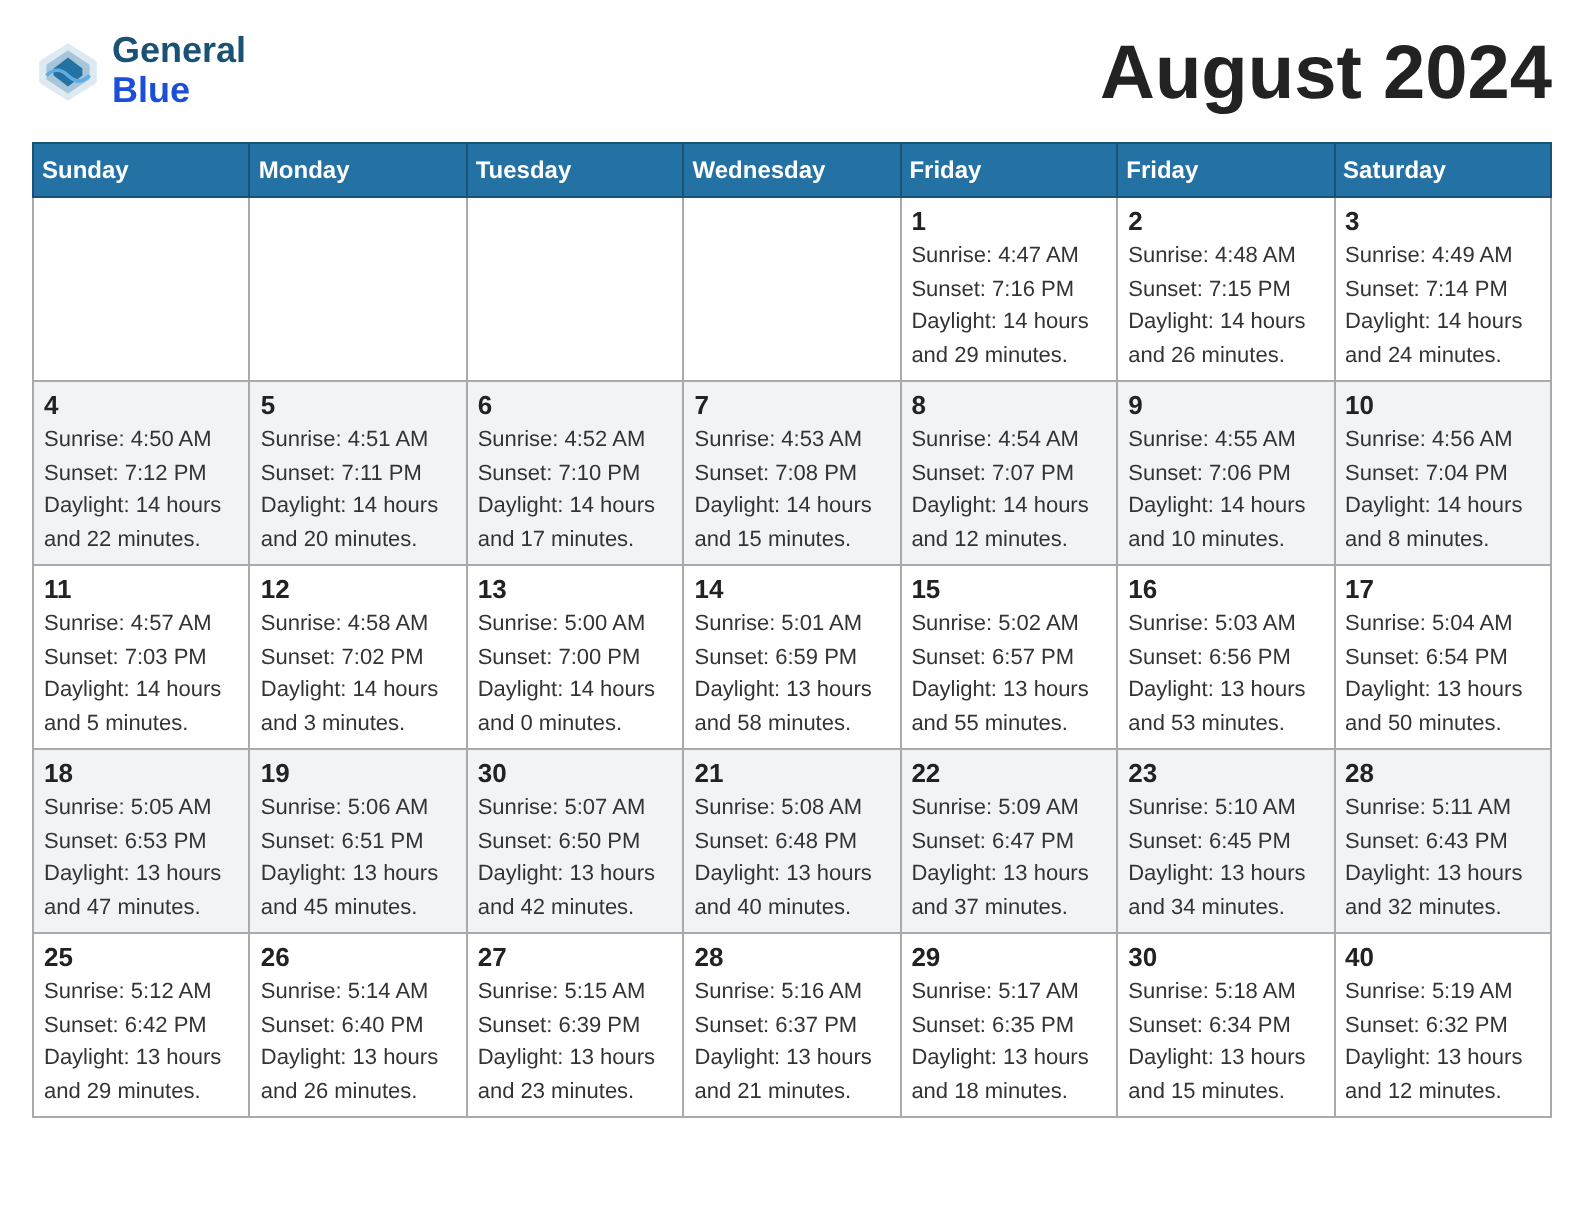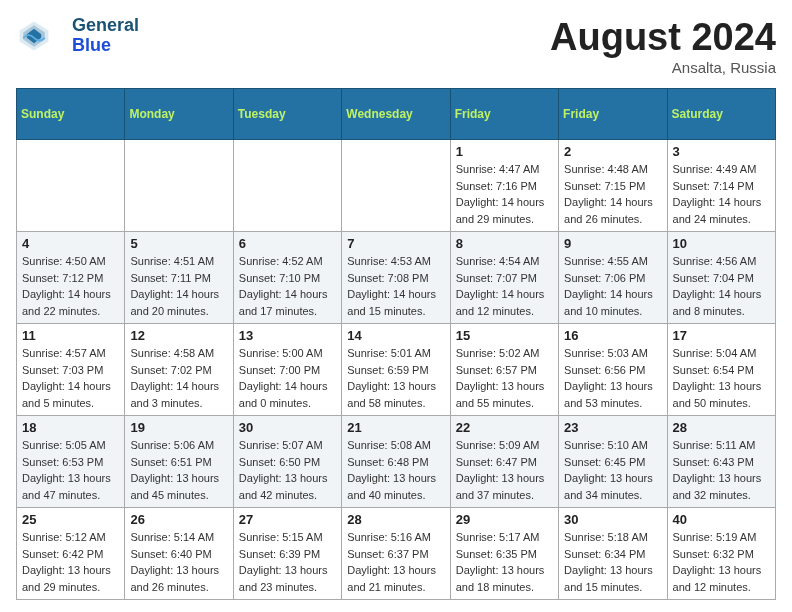--- a/index.html
+++ b/index.html
@@ -12,21 +12,21 @@
     }
     .header {
       display: flex;
       justify-content: space-between;
       align-items: flex-start;
       margin-bottom: 12px;
     }
     .logo {
       display: flex;
       align-items: center;
-      gap: 20px;
+      gap: 4px;
     }
     .logo-text {
       font-size: 18px;
       font-weight: bold;
       color: #1a5276;
       line-height: 1.1;
     }
     .logo-icon {
       width: 36px;
       height: 36px;
@@ -43,22 +43,22 @@
       font-size: 15px;
       color: #555;
     }
     .calendar {
       width: 100%;
       border-collapse: collapse;
       font-size: 11px;
     }
     .calendar th {
       background: #2471a3;
-      color: #bef264;
-      padding: 18px 4px;
+      color: #ffffff;
+      padding: 6px 4px;
       text-align: left;
       font-size: 12px;
       font-weight: bold;
       border: 1px solid #1a5276;
     }
     .calendar td {
       border: 1px solid #aaa;
       vertical-align: top;
       padding: 4px 5px;
       width: 108px;
@@ -101,21 +101,20 @@
 
       <path d="M8,22 Q14,16 20,22 Q26,28 32,22" stroke="#5dade2" stroke-width="2" fill="none"></path>
     </svg>
     <div class="logo-text">
       <div>General</div>
       <div style="color:#1d4ed8">Blue</div>
     </div>
   </div>
   <div class="title-block">
     <div class="month-year">August 2024</div>
-    <div class="location">Ansalta, Russia</div>
   </div>
 </div>
 
 <table class="calendar">
   <thead>
     <tr>
     <th>Sunday</th>
         <th>Monday</th>
         <th>Tuesday</th>
         <th>Wednesday</th>

